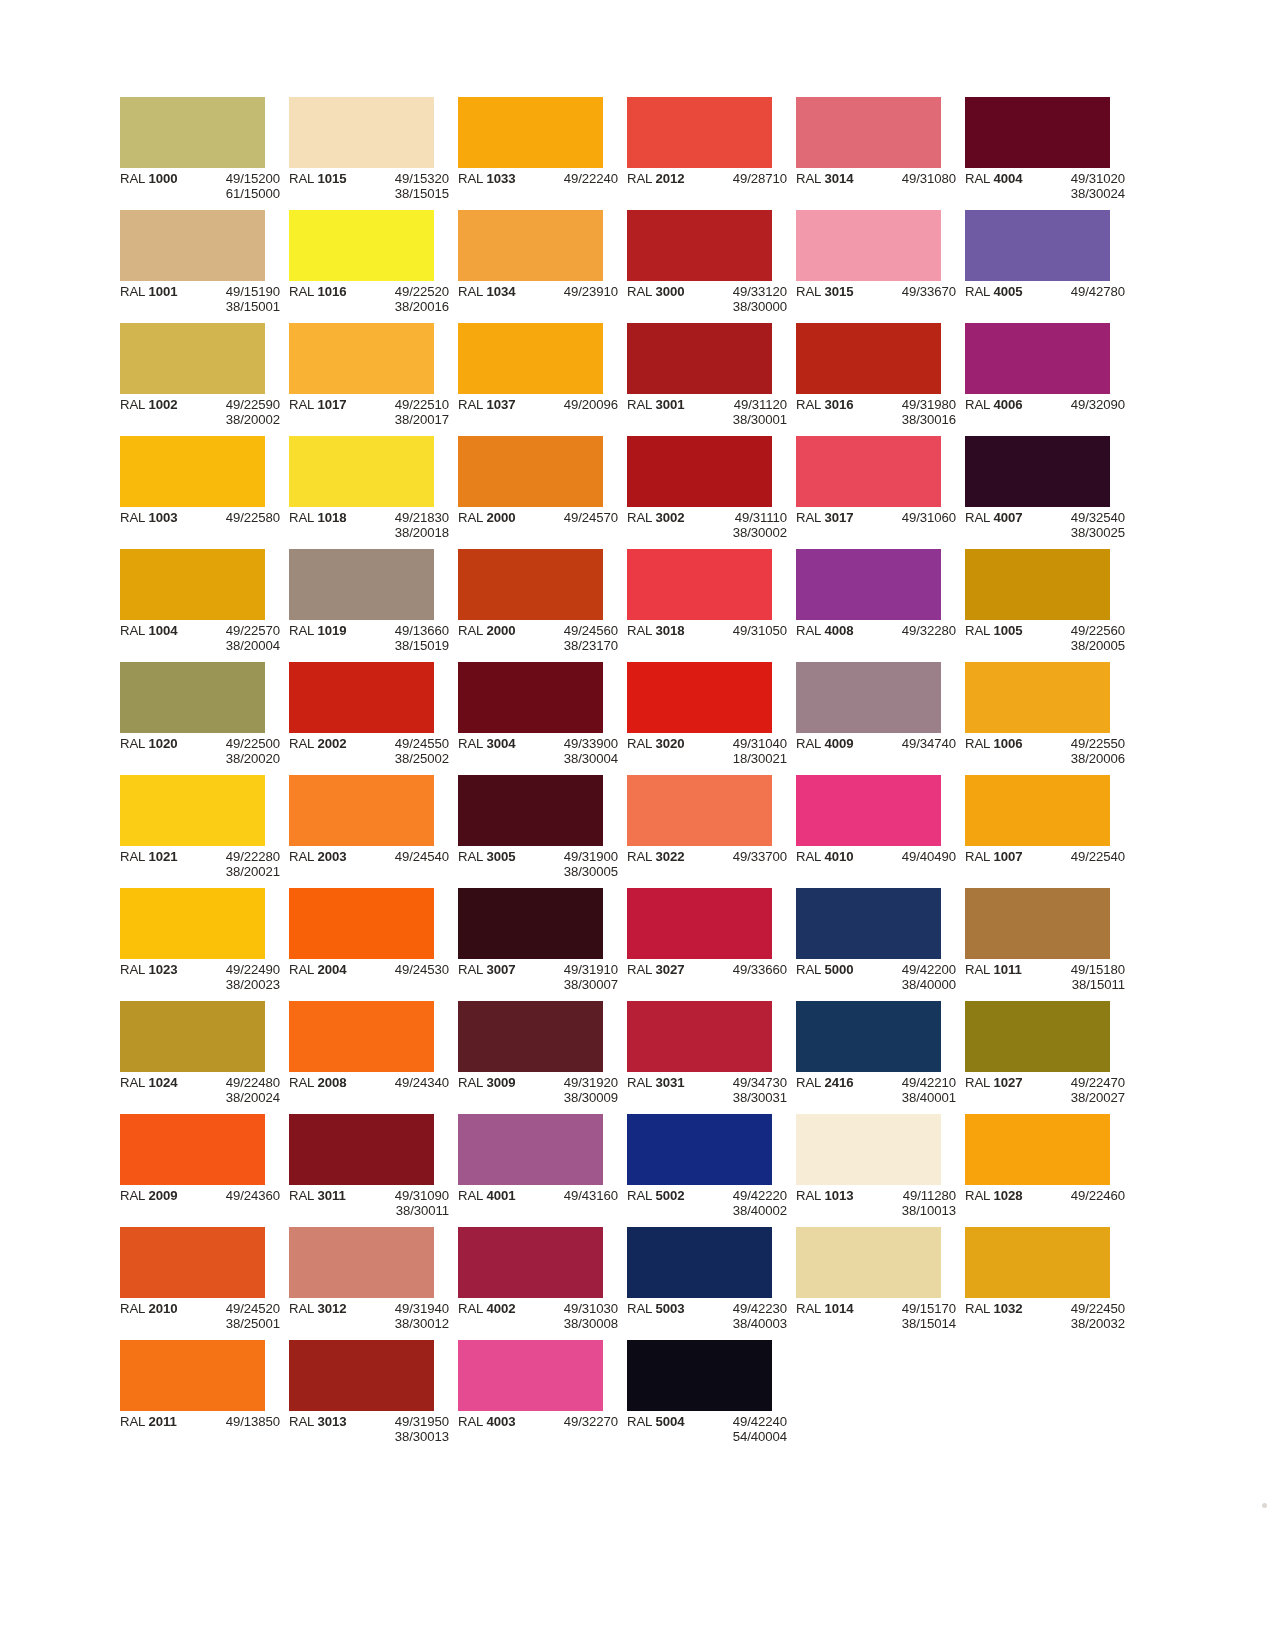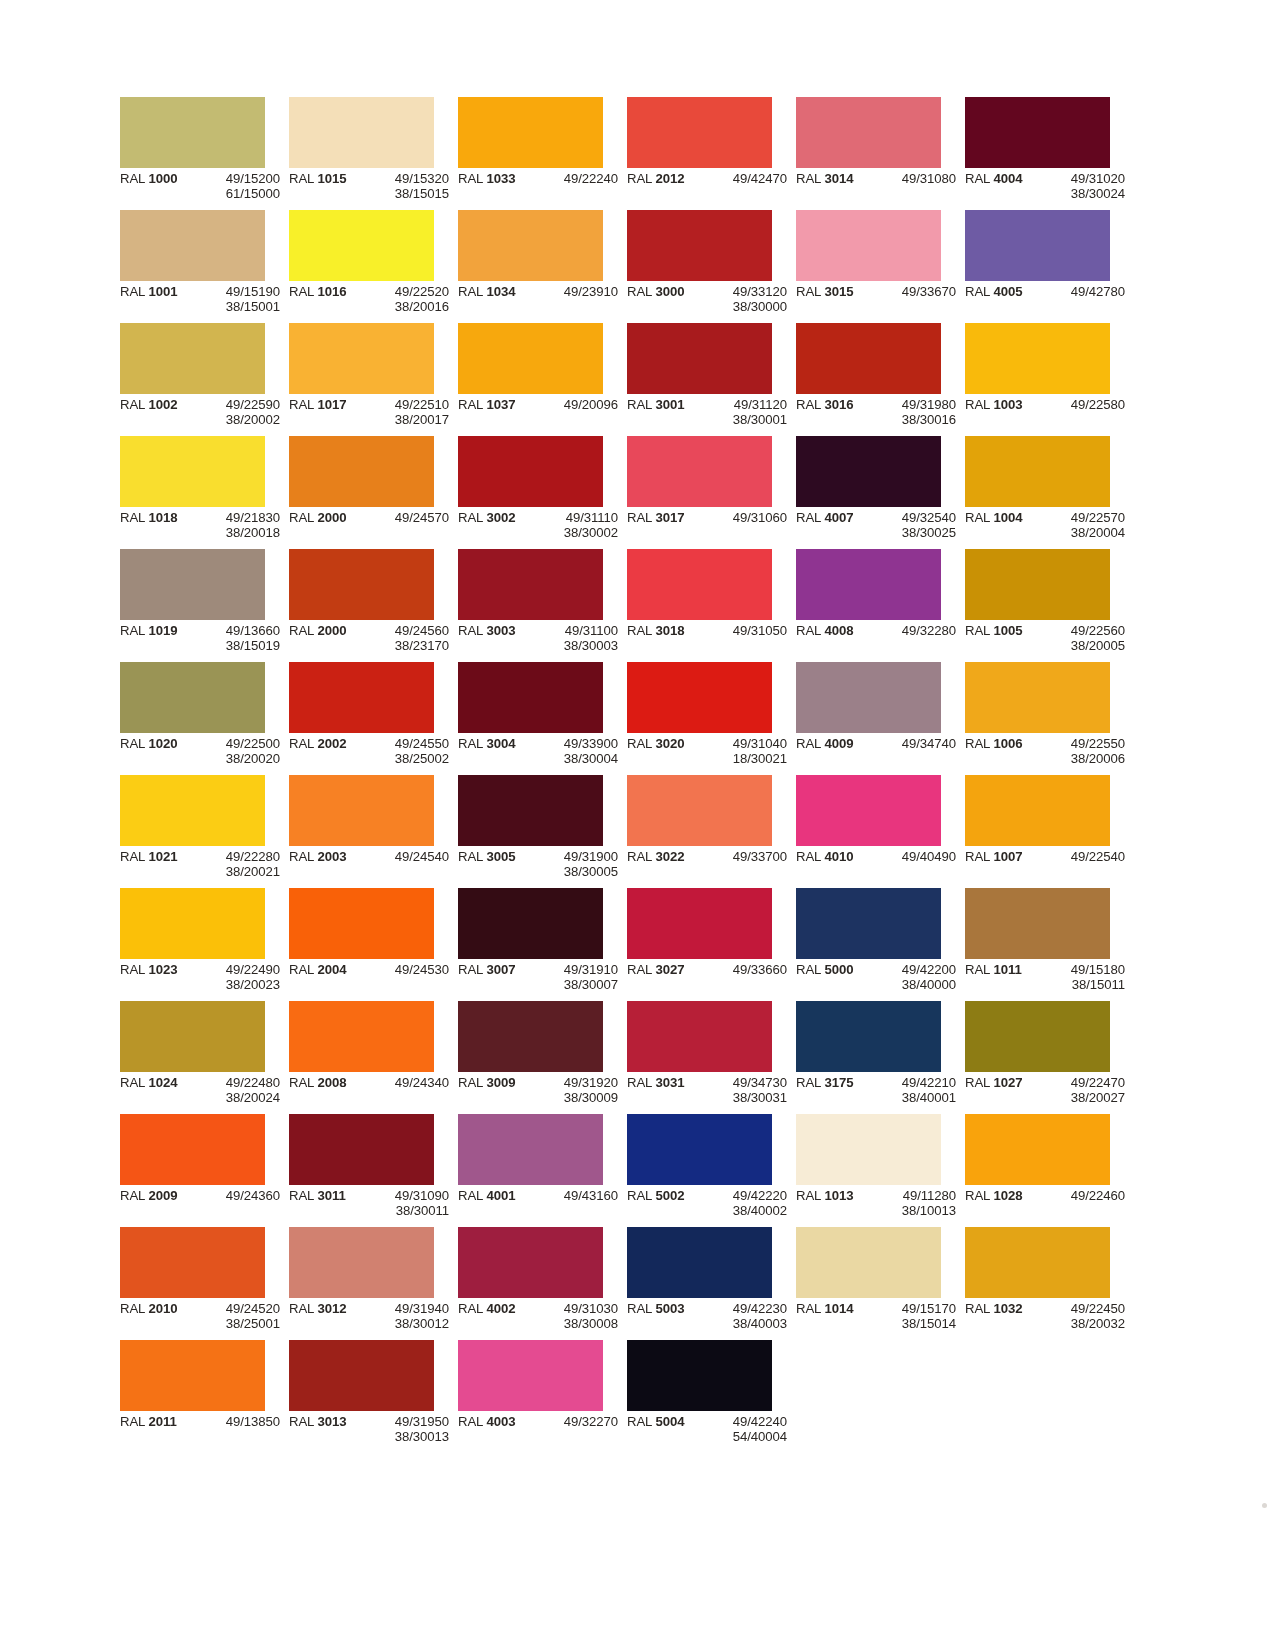--- a/index.html
+++ b/index.html
@@ -108,21 +108,21 @@
           <span class="codes">
             <span class="code-line">49/22240</span>
           </span>
         </div>
       </div>
       <div class="cell">
         <div class="swatch" style="background: rgb(232, 73, 58);"></div>
         <div class="caption">
           <span class="ral-label"><span class="ral-word">RAL </span><span class="ral-num">2012</span></span>
           <span class="codes">
-            <span class="code-line">49/42470</span>
+            <span class="code-line">49/28710</span>
           </span>
         </div>
       </div>
       <div class="cell">
         <div class="swatch" style="background: rgb(224, 106, 117);"></div>
         <div class="caption">
           <span class="ral-label"><span class="ral-word">RAL </span><span class="ral-num">3014</span></span>
           <span class="codes">
             <span class="code-line">49/31080</span>
           </span>
@@ -238,20 +238,29 @@
         <div class="swatch" style="background: rgb(184, 37, 20);"></div>
         <div class="caption">
           <span class="ral-label"><span class="ral-word">RAL </span><span class="ral-num">3016</span></span>
           <span class="codes">
             <span class="code-line">49/31980</span>
             <span class="code-line second">38/30016</span>
           </span>
         </div>
       </div>
       <div class="cell">
+        <div class="swatch" style="background: rgb(156, 34, 113);"></div>
+        <div class="caption">
+          <span class="ral-label"><span class="ral-word">RAL </span><span class="ral-num">4006</span></span>
+          <span class="codes">
+            <span class="code-line">49/32090</span>
+          </span>
+        </div>
+      </div>
+      <div class="cell">
         <div class="swatch" style="background: rgb(249, 186, 11);"></div>
         <div class="caption">
           <span class="ral-label"><span class="ral-word">RAL </span><span class="ral-num">1003</span></span>
           <span class="codes">
             <span class="code-line">49/22580</span>
           </span>
         </div>
       </div>
       <div class="cell">
         <div class="swatch" style="background: rgb(249, 222, 46);"></div>
@@ -325,30 +334,20 @@
         <div class="swatch" style="background: rgb(194, 60, 18);"></div>
         <div class="caption">
           <span class="ral-label"><span class="ral-word">RAL </span><span class="ral-num">2000</span></span>
           <span class="codes">
             <span class="code-line">49/24560</span>
             <span class="code-line second">38/23170</span>
           </span>
         </div>
       </div>
       <div class="cell">
-        <div class="swatch" style="background: rgb(151, 21, 34);"></div>
-        <div class="caption">
-          <span class="ral-label"><span class="ral-word">RAL </span><span class="ral-num">3003</span></span>
-          <span class="codes">
-            <span class="code-line">49/31100</span>
-            <span class="code-line second">38/30003</span>
-          </span>
-        </div>
-      </div>
-      <div class="cell">
         <div class="swatch" style="background: rgb(235, 58, 67);"></div>
         <div class="caption">
           <span class="ral-label"><span class="ral-word">RAL </span><span class="ral-num">3018</span></span>
           <span class="codes">
             <span class="code-line">49/31050</span>
           </span>
         </div>
       </div>
       <div class="cell">
         <div class="swatch" style="background: rgb(143, 52, 145);"></div>
@@ -577,21 +576,21 @@
           <span class="ral-label"><span class="ral-word">RAL </span><span class="ral-num">3031</span></span>
           <span class="codes">
             <span class="code-line">49/34730</span>
             <span class="code-line second">38/30031</span>
           </span>
         </div>
       </div>
       <div class="cell">
         <div class="swatch" style="background: rgb(23, 54, 92);"></div>
         <div class="caption">
-          <span class="ral-label"><span class="ral-word">RAL </span><span class="ral-num">3175</span></span>
+          <span class="ral-label"><span class="ral-word">RAL </span><span class="ral-num">2416</span></span>
           <span class="codes">
             <span class="code-line">49/42210</span>
             <span class="code-line second">38/40001</span>
           </span>
         </div>
       </div>
       <div class="cell">
         <div class="swatch" style="background: rgb(141, 124, 20);"></div>
         <div class="caption">
           <span class="ral-label"><span class="ral-word">RAL </span><span class="ral-num">1027</span></span>

